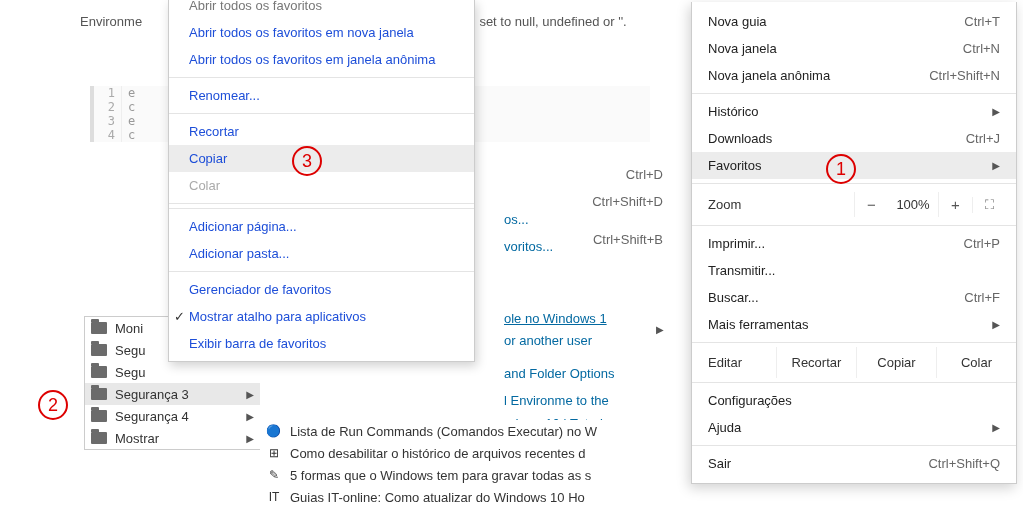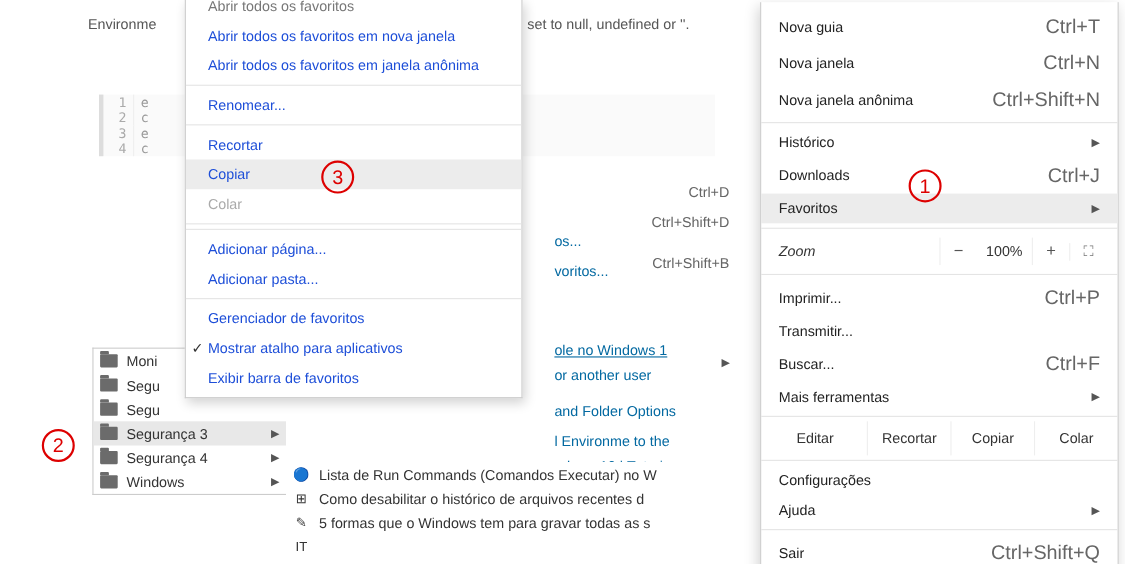--- a/index.html
+++ b/index.html
@@ -169,30 +169,30 @@
   }
   .chrome .ci {
     display: flex;
     align-items: center;
     justify-content: space-between;
     padding: 6px 16px;
     color: #222;
     position: relative;
   }
   .chrome .ci.hi { background: #ececec; }
-  .chrome .ci .kb { color: #666; font-size: 18px; }
+  .chrome .ci .kb { color: #666; font-size: 13px; }
   .chrome .ci .sar { color: #555; font-size: 10px; }
   .chrome .csep { height: 1px; background: #e4e4e4; margin: 4px 0; }
 
   .zoom-row {
     display: flex;
     align-items: center;
     padding: 4px 10px 4px 16px;
   }
-  .zoom-row .lbl { flex: 1; font-style: italic; }
+  .zoom-row .lbl { flex: 1; }
   .zoom-row .btn {
     width: 34px;
     text-align: center;
     padding: 4px 0;
     border-left: 1px solid #eee;
     color: #555;
     font-size: 15px;
   }
   .zoom-row .val { width: 50px; text-align: center; font-size: 13px; }
   .zoom-row .full {
@@ -207,21 +207,21 @@
     display: flex;
     align-items: stretch;
     padding: 0;
   }
   .edit-row .cell {
     flex: 1;
     text-align: center;
     padding: 8px 4px;
     border-right: 1px solid #eee;
   }
-  .edit-row .cell:first-child { text-align: left; padding-left: 32px; flex: 0.9;}
+  .edit-row .cell:first-child { text-align: left; padding-left: 16px; flex: 0.9;}
   .edit-row .cell:last-child { border-right: none; }
 
   
   .num-circle {
     position: absolute;
     width: 30px; height: 30px;
     border: 2px solid #d00;
     border-radius: 50%;
     color: #d00;
     font-size: 18px;
@@ -293,40 +293,41 @@
       <span>Segurança 3</span>
       <span class="ar">▶</span>
     </div>
     <div class="itm">
       <span class="ic"></span>
       <span>Segurança 4</span>
       <span class="ar">▶</span>
     </div>
     <div class="itm">
       <span class="ic"></span>
-      <span>Windows</span>
+      <span>Mostrar</span>
       <span class="ar">▶</span>
     </div>
   </div>
 
 <div class="pages" id="pages" style="top:420px;">
     <div class="p">
       <span class="pi">🔵</span>
       <span>Lista de Run Commands (Comandos Executar) no W</span>
     </div>
     <div class="p">
       <span class="pi">⊞</span>
       <span>Como desabilitar o histórico de arquivos recentes d</span>
     </div>
     <div class="p">
       <span class="pi">✎</span>
       <span>5 formas que o Windows tem para gravar todas as s</span>
     </div>
     <div class="p">
       <span class="pi">IT</span>
+      <span>Guias IT-online: Como atualizar do Windows 10 Ho</span>
     </div>
   </div>
 
 <div class="ctx">
   <div class="mi" style="margin-top:-12px; color:#777;">Abrir todos os favoritos</div>
   <div class="mi">Abrir todos os favoritos em nova janela</div>
   <div class="mi">Abrir todos os favoritos em janela anônima</div>
   <div class="sep"></div>
   <div class="mi">Renomear...</div>
   <div class="sep"></div>

